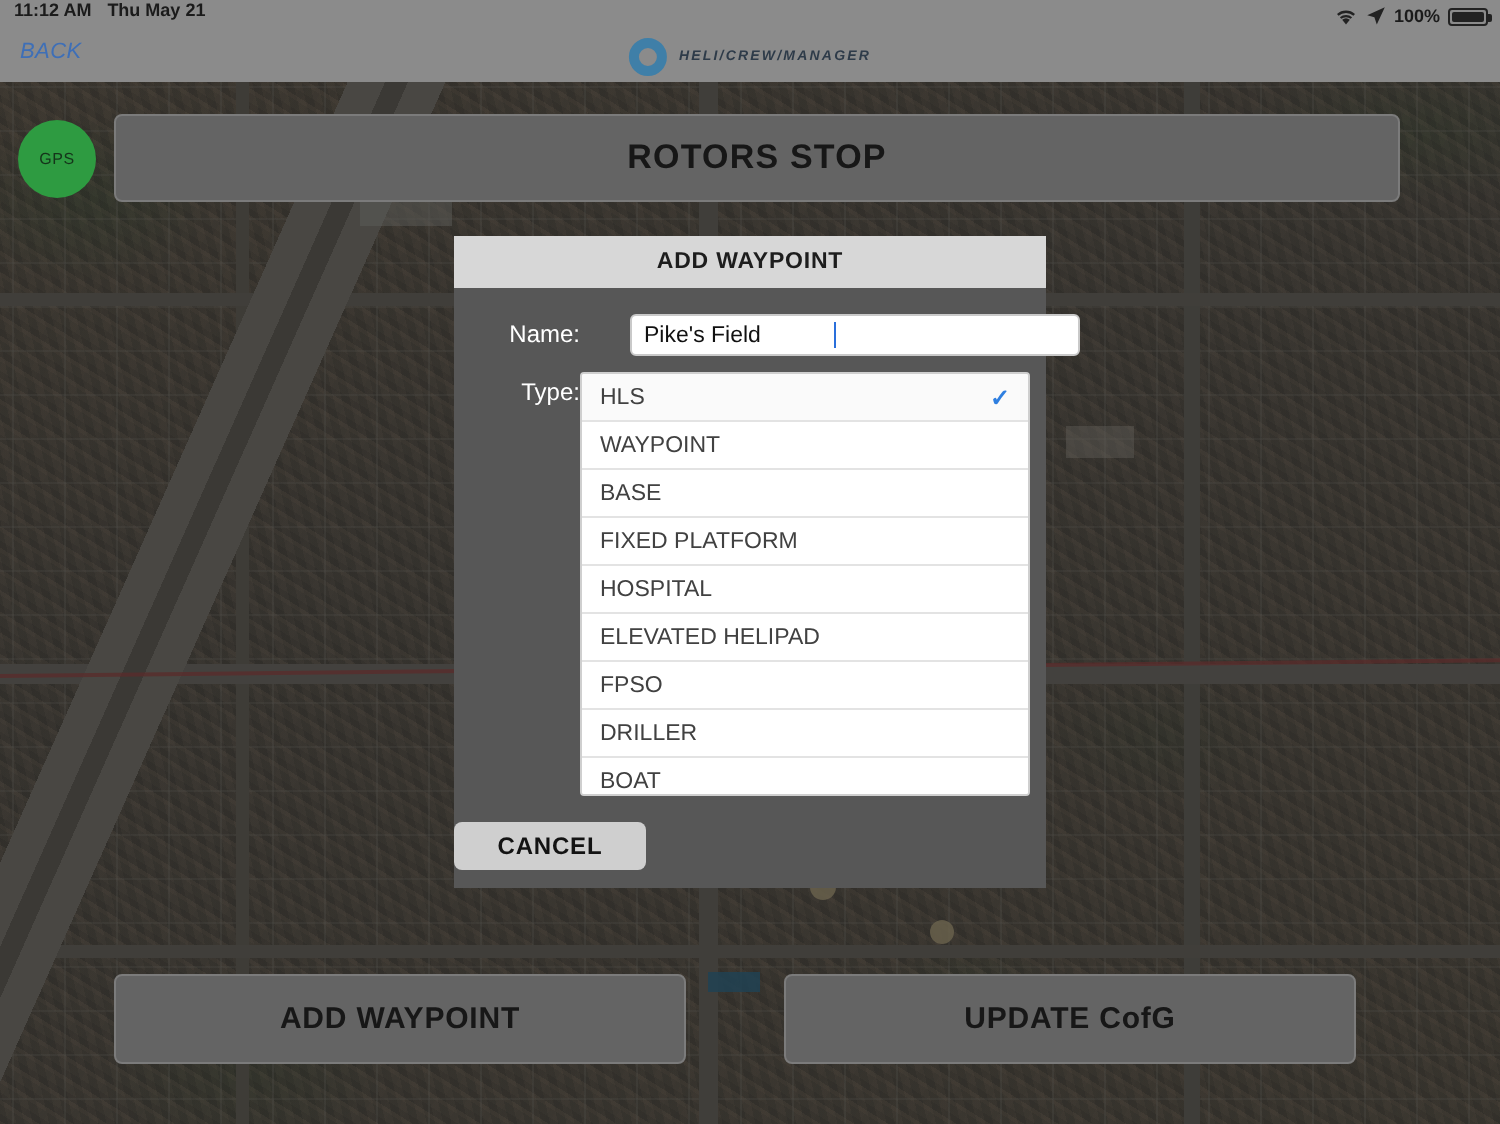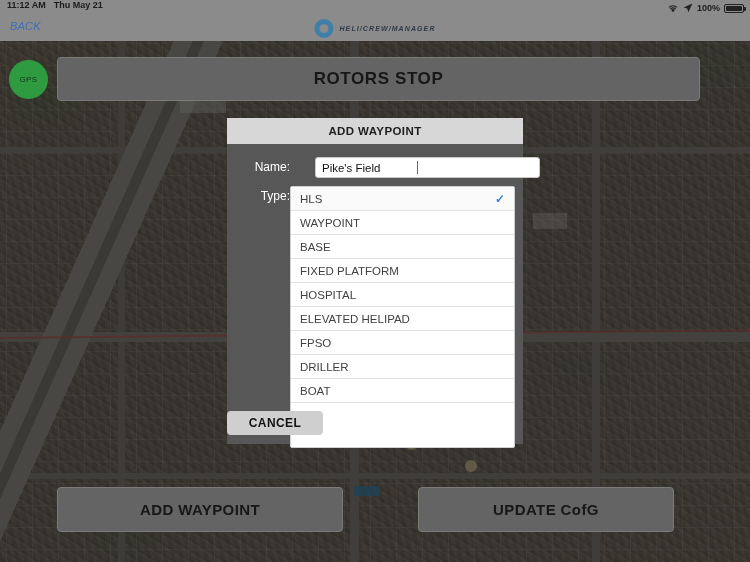--- a/index.html
+++ b/index.html
@@ -224,21 +224,21 @@
     align-items: center;
     justify-content: center;
     font-size: 15px;
     font-weight: bold;
     letter-spacing: .4px;
     color: #171717;
     z-index: 20;
     cursor: pointer;
   }
   .bottom-btn.left { left: 57px; width: 286px; }
-  .bottom-btn.right { left: 418px; width: 256px; }
+  .bottom-btn.right { left: 392px; width: 286px; }
 
   
   .modal {
     position: absolute;
     left: 227px; top: 118px;
     width: 296px; height: 326px;
     background: #575757;
     z-index: 40;
   }
   .modal-title {
@@ -287,21 +287,21 @@
     width: 1px;
     height: 13px;
     background: #2a6fdb;
     margin-left: 1px;
     vertical-align: middle;
   }
   .type-dropdown {
     position: absolute;
     left: 63px; top: 68px;
     width: 225px;
-    height: 262px;
+    height: 212px;
     background: #ffffff;
     border: 1px solid #cfcfcf;
     border-radius: 2px;
     box-sizing: border-box;
     overflow: hidden;
   }
   .dd-row {
     height: 24px;
     display: flex;
     align-items: center;

